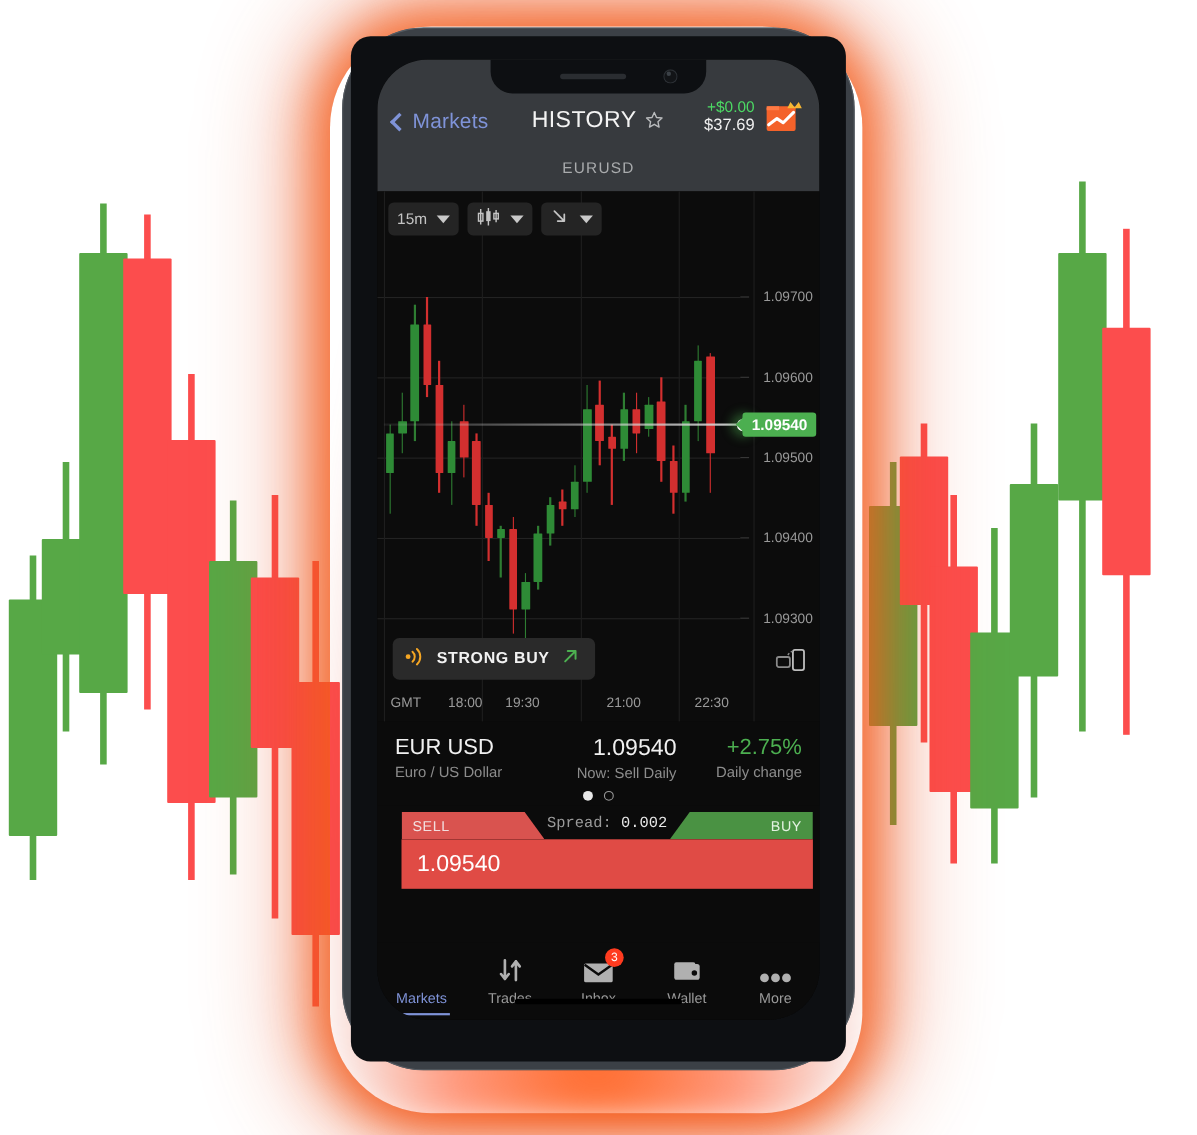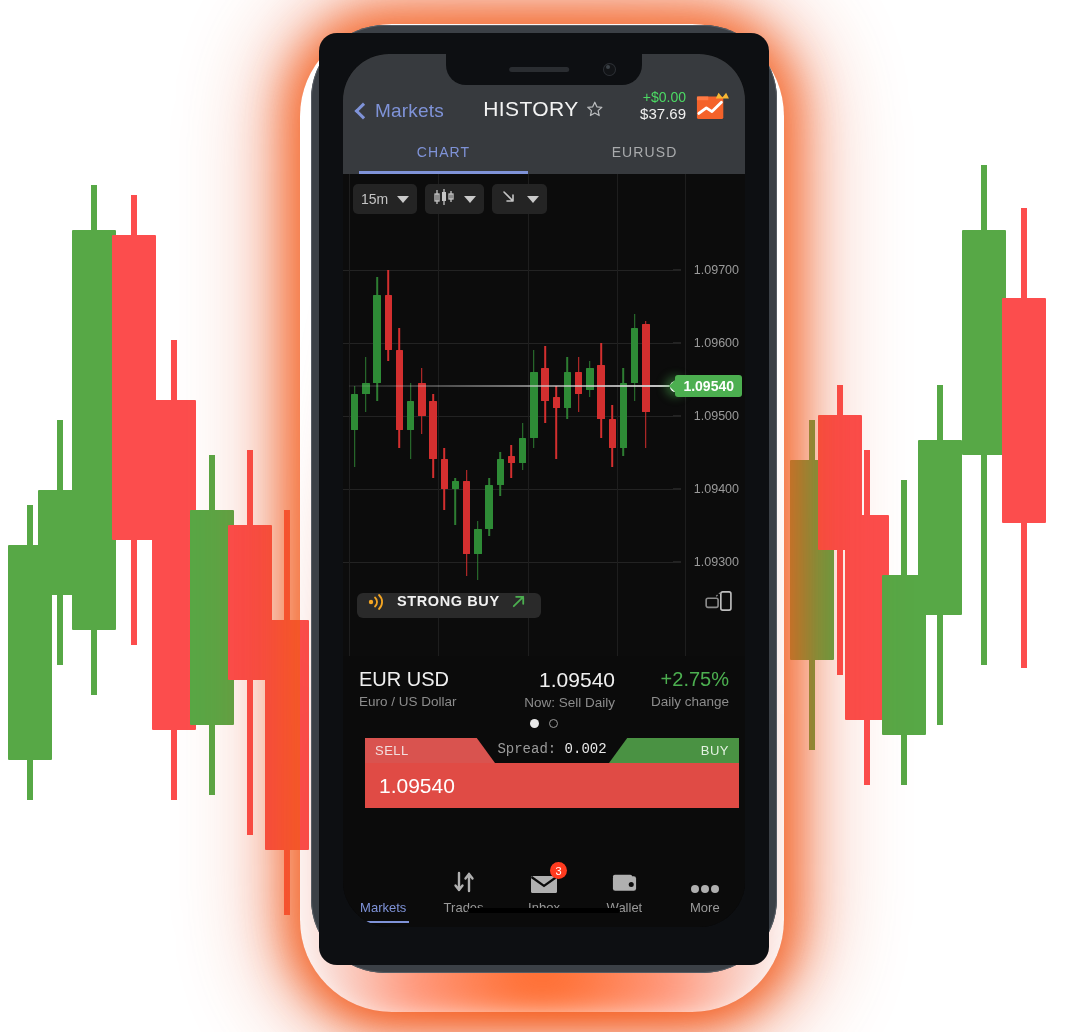--- a/index.html
+++ b/index.html
@@ -153,22 +153,22 @@
   .tb-btn {
     background:#242424; border-radius:5px; height:30px; padding:0 8px;
     display:flex; align-items:center; gap:9px; cursor:pointer;
   }
   .tb-label { color:#c4c4c4; font-size:14px; }
   .caret { width:0;height:0;border-left:6px solid transparent;border-right:6px solid transparent;border-top:7px solid #c9c9c9; }
 
   
   .sbuy {
     position:absolute; left:14px; bottom:38px; z-index: 20;
-    background:#2a2a2a; border-radius:6px; height:25px; padding: 0 14px 0 10px;
-    display:flex; align-items:flex-start; gap:10px; cursor:pointer;
+    background:#2a2a2a; border-radius:6px; height:38px; padding: 0 14px 0 10px;
+    display:flex; align-items:center; gap:10px; cursor:pointer;
   }
   .sbuy-label { color:#f2f2f2; font-size:14.5px; letter-spacing:.6px; font-weight:bold; }
   .rotate-ic { position:absolute; right:12px; bottom:40px; z-index:20; cursor:pointer; }
 
   .xaxis { position:absolute; left:0; right:0; bottom:4px; height:20px; z-index:14; }
   .xlab { position:absolute; color:#9a9a9a; font-size:12.5px; transform: translateX(-50%); }
 
   
   .quote { background:#0b0b0b; padding: 12px 16px 4px 16px; flex:none; position:relative; }
   .qrow { display:flex; align-items:flex-start; }
@@ -328,23 +328,20 @@
                   <rect x="4" y="8" width="28" height="24" rx="2" fill="#f4622a"></rect>
                   <path d="M4 8h12v4H4z" fill="#ff7a44"></path>
                   <path d="M6 26 L14 20 L20 24 L30 14" stroke="#fff" stroke-width="3" fill="none" stroke-linecap="round" stroke-linejoin="round"></path>
                   <path d="M24 10l3-6 4 5 4-5 3 6z" fill="#f7b733"></path>
                 </svg>
               </span>
             </div>
           </div>
 
           <div class="tabs">
-            <div class="tab active">
-                <span>CHART</span>
-              </div>
             <div class="tab">
                 <span>EURUSD</span>
               </div>
           </div>
 
           <div class="chart-area">
             <div class="grid" id="grid">
                 <div class="gl-h" style="top: 95.7647px; right: 72px;"></div>
                 <div class="gl-h" style="top: 168.706px; right: 72px;"></div>
                 <div class="gl-h" style="top: 241.647px; right: 72px;"></div>
@@ -474,20 +471,27 @@
                 <div class="ytick" style="top: 168.706px;"></div>
                 <div class="ylab" style="top: 168.706px;">1.09600</div>
                 <div class="ytick" style="top: 241.647px;"></div>
                 <div class="ylab" style="top: 241.647px;">1.09500</div>
                 <div class="ytick" style="top: 314.588px;"></div>
                 <div class="ylab" style="top: 314.588px;">1.09400</div>
                 <div class="ytick" style="top: 387.529px;"></div>
                 <div class="ylab" style="top: 387.529px;">1.09300</div>
                 <div class="price-badge" style="top: 212.471px;">1.09540</div>
               </div>
+            <div class="xaxis" id="xaxis">
+                <div class="xlab" style="left: 26px;">GMT</div>
+                <div class="xlab" style="left: 80px;">18:00</div>
+                <div class="xlab" style="left: 132px;">19:30</div>
+                <div class="xlab" style="left: 224px;">21:00</div>
+                <div class="xlab" style="left: 304px;">22:30</div>
+              </div>
 
             <div class="tb">
               <div class="tb-btn">
                 <span class="tb-label">15m</span>
                 <span class="caret"></span>
               </div>
               <div class="tb-btn">
                 <span>
                   <svg viewBox="0 0 22 18" width="22" height="18">
                     <line x1="4" y1="2" x2="4" y2="16" stroke="#c4c4c4" stroke-width="1.3"></line>

